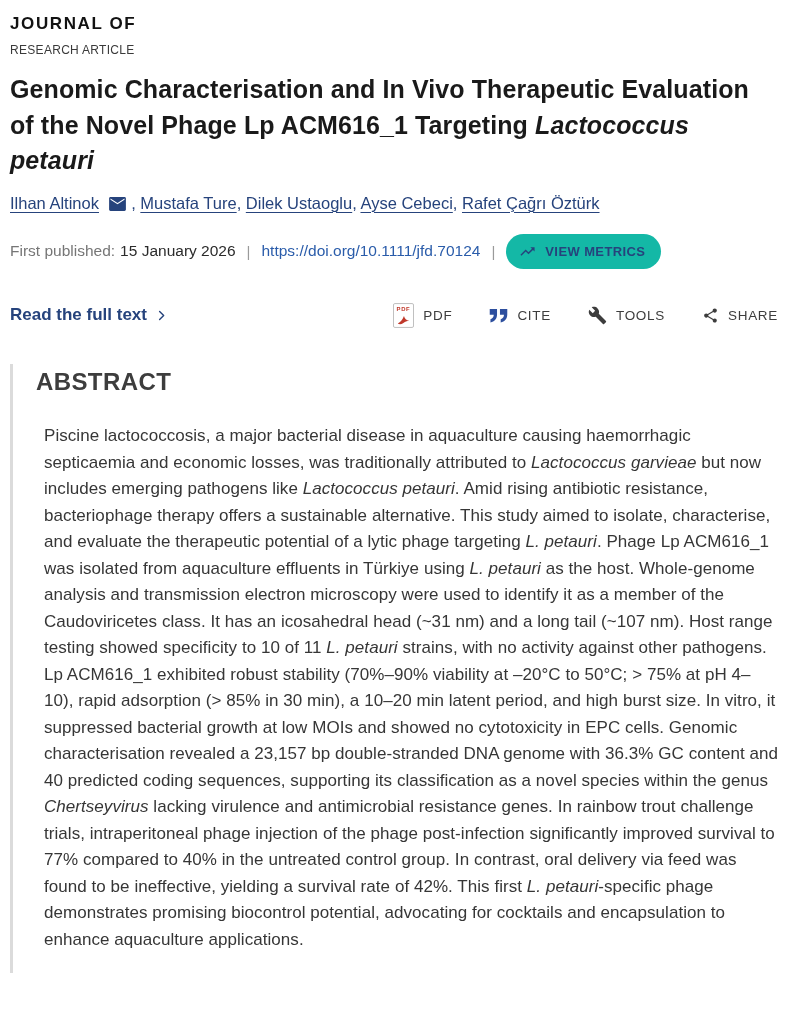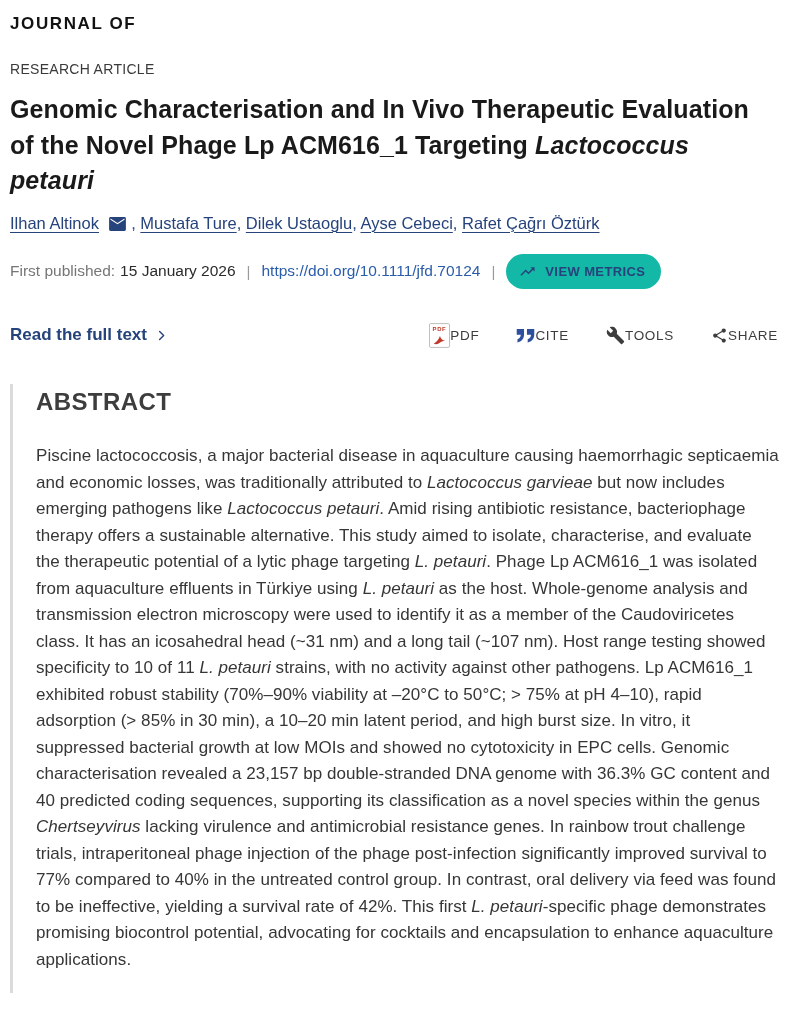--- a/index.html
+++ b/index.html
@@ -16,21 +16,21 @@
     font-size: 17px; font-weight: 800; color: #121212;
     letter-spacing: 1.6px; line-height: 1.2;
   }
   .logo-main {
     font-size: 28px; font-weight: 800; color: #bc3a50;
     letter-spacing: 0.8px; line-height: 1.15; margin-top: 1px;
   }
 
   
   .kicker {
-    margin-top: 27px; font-size: 14px; color: #3a3a3a; letter-spacing: 0.3px;
+    margin-top: 9px; font-size: 12px; color: #3a3a3a; letter-spacing: 0.3px;
   }
 
   
   h1.title {
     margin-top: 15px; font-size: 25px; font-weight: 700; color: #1a1a1a;
     line-height: 1.42; max-width: 782px; letter-spacing: 0.1px;
   }
   h1.title i { font-style: italic; }
 
   
@@ -60,35 +60,35 @@
   .action-row {
     margin-top: 34px; display: flex; align-items: center; justify-content: space-between;
     padding-right: 2px;
   }
   a.read-full {
     display: inline-flex; align-items: center; gap: 8px;
     color: #26437c; font-size: 17px; font-weight: 700; text-decoration: none; cursor: pointer;
   }
   .toolbar { display: flex; align-items: center; gap: 37px; }
   .tool-btn {
-    display: inline-flex; align-items: center; 
+    display: inline-flex; align-items: center; gap: 9px;
     background: none; border: none; cursor: pointer; font-family: inherit;
     font-size: 13.5px; color: #3d3d3d; letter-spacing: 0.7px; font-weight: 400;
   }
 
   
   section.abstract {
     margin-top: 36px; border-left: 3px solid #dbdbdb; padding: 4px 0 20px 23px;
   }
   section.abstract h2 {
     font-size: 24px; font-weight: 700; color: #3d3d3d; letter-spacing: 0.4px;
   }
   section.abstract p {
     margin-top: 27px; font-size: 17px; line-height: 1.56; color: #363636;
-    max-width: 748px; letter-spacing: 0.05px;
+    max-width: 748px; letter-spacing: 0.05px; margin-left: 8px;
   }
   section.abstract p i { font-style: italic; }
 
   svg { display: inline-block; flex-shrink: 0; }
 </style>
 </head>
 <body>
 
 <div class="page">
 

